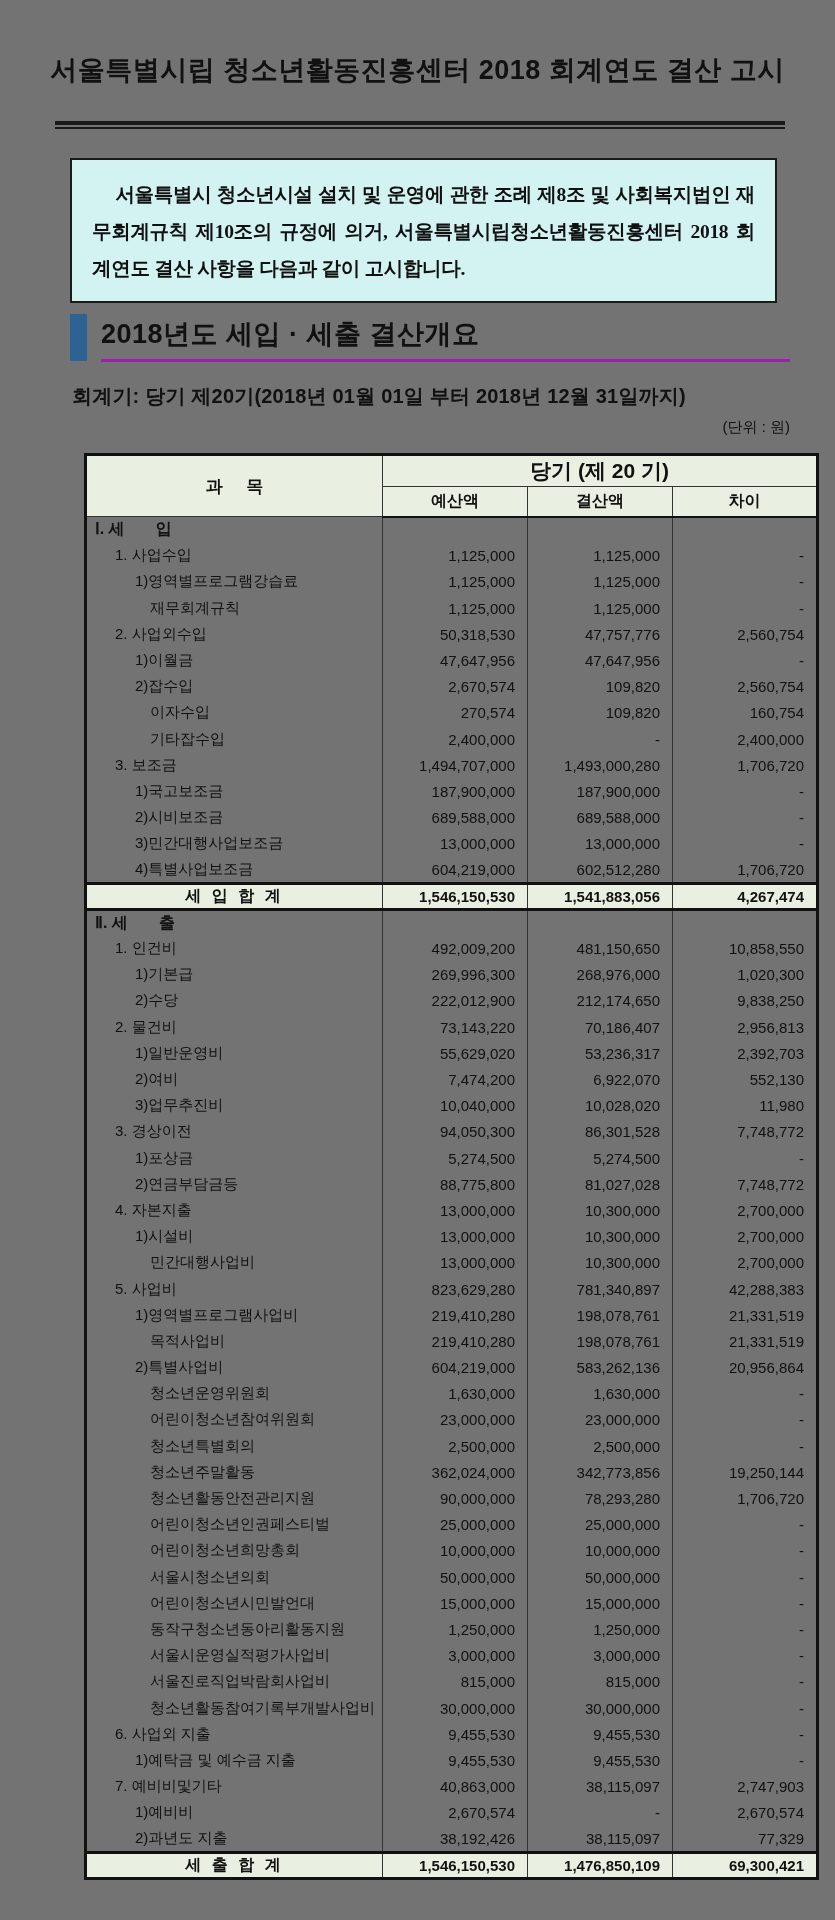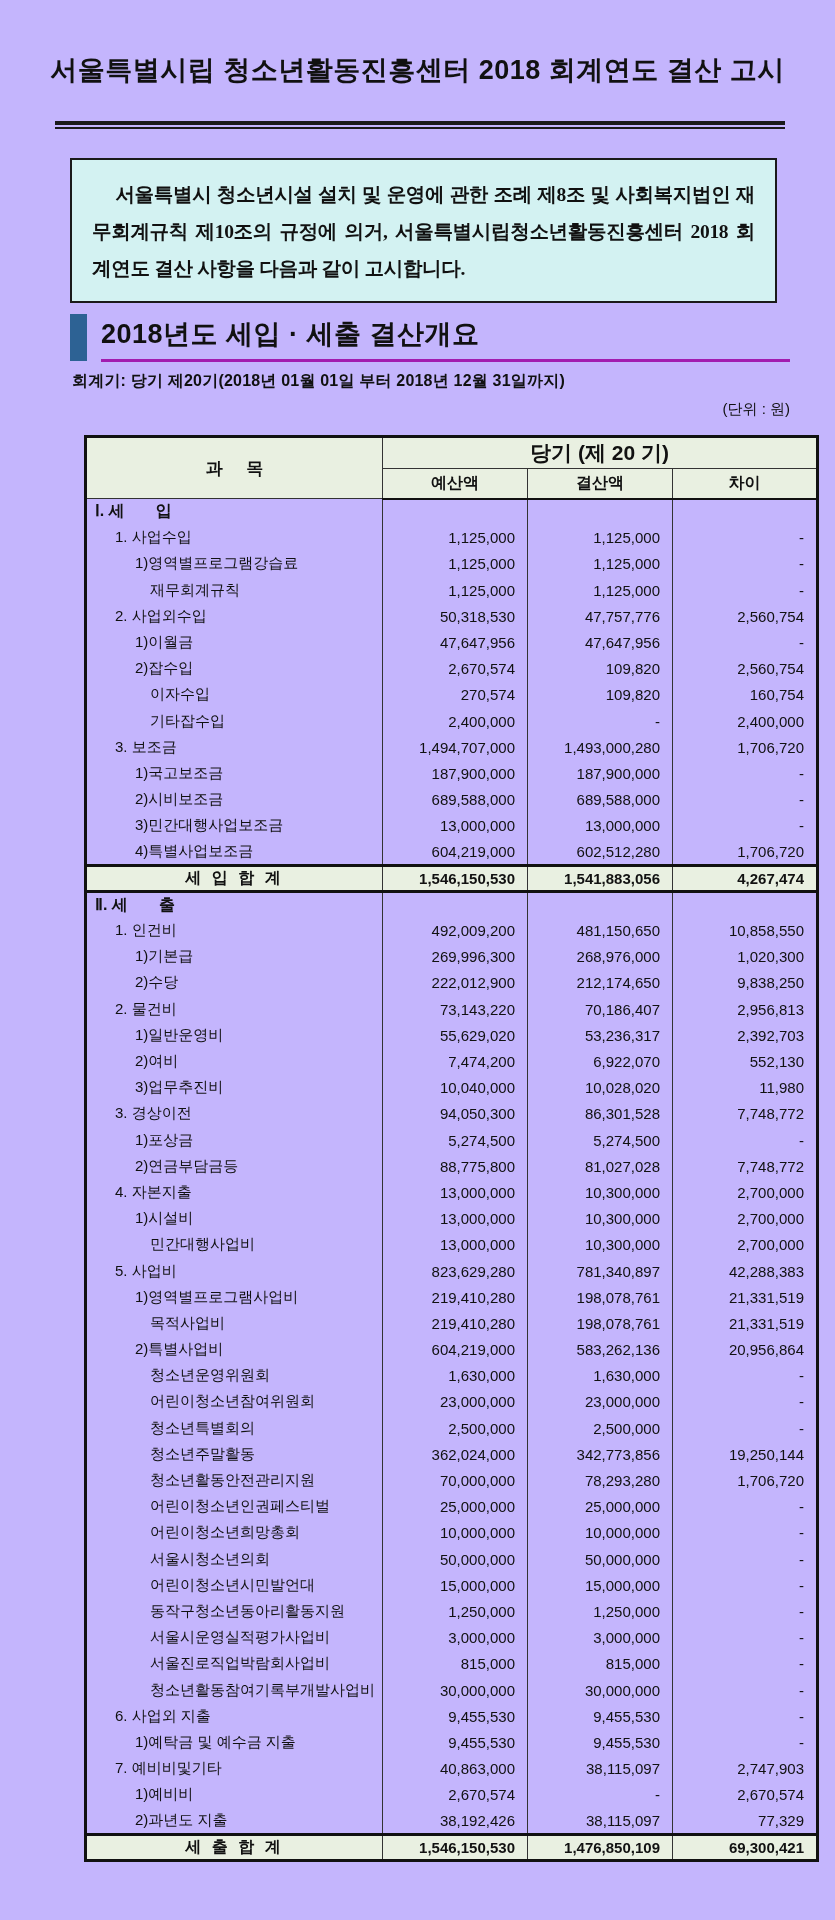--- a/index.html
+++ b/index.html
@@ -3,21 +3,21 @@
 <meta charset="utf-8">
 <style>
   * { margin: 0; padding: 0; box-sizing: border-box; }
   html, body { background: #ffffff; }
   body { font-family: "Liberation Sans", sans-serif; color: #111; }
   .page {
     position: relative;
     width: 835px;
     height: 1920px;
     margin: 0 auto;
-    background: #c4b5fd;
+    background: #737373;
     overflow: hidden;
   }
   .doc-title {
     margin: 52px 45px 0 45px;
     text-align: center;
     font-size: 27px;
     font-weight: bold;
     letter-spacing: 0.5px;
     white-space: nowrap;
   }
@@ -59,22 +59,22 @@
     border-bottom: 3px solid #a21caf;
     padding: 2px 0 7px 0;
   }
   .section-title-wrap h2 {
     font-size: 27px;
     font-weight: bold;
     letter-spacing: 0.5px;
     white-space: nowrap;
   }
   .fiscal-period {
-    margin: 9px 0 0 72px;
-    font-size: 16px;
+    margin: 21px 0 0 72px;
+    font-size: 20px;
     font-weight: bold;
     letter-spacing: 0.2px;
   }
   .unit-label {
     margin: 8px 45px 16px 0;
     text-align: right;
     font-size: 15px;
   }
   table.settlement {
     margin: 5px 0 0 84px;
@@ -383,21 +383,21 @@
           <td class="c-num">-</td>
         </tr>
         <tr class="row-item">
           <td class="c-label lvl3">청소년주말활동</td>
           <td class="c-num">362,024,000</td>
           <td class="c-num">342,773,856</td>
           <td class="c-num">19,250,144</td>
         </tr>
         <tr class="row-item">
           <td class="c-label lvl3">청소년활동안전관리지원</td>
-          <td class="c-num">70,000,000</td>
+          <td class="c-num">90,000,000</td>
           <td class="c-num">78,293,280</td>
           <td class="c-num">1,706,720</td>
         </tr>
         <tr class="row-item">
           <td class="c-label lvl3">어린이청소년인권페스티벌</td>
           <td class="c-num">25,000,000</td>
           <td class="c-num">25,000,000</td>
           <td class="c-num">-</td>
         </tr>
         <tr class="row-item">

